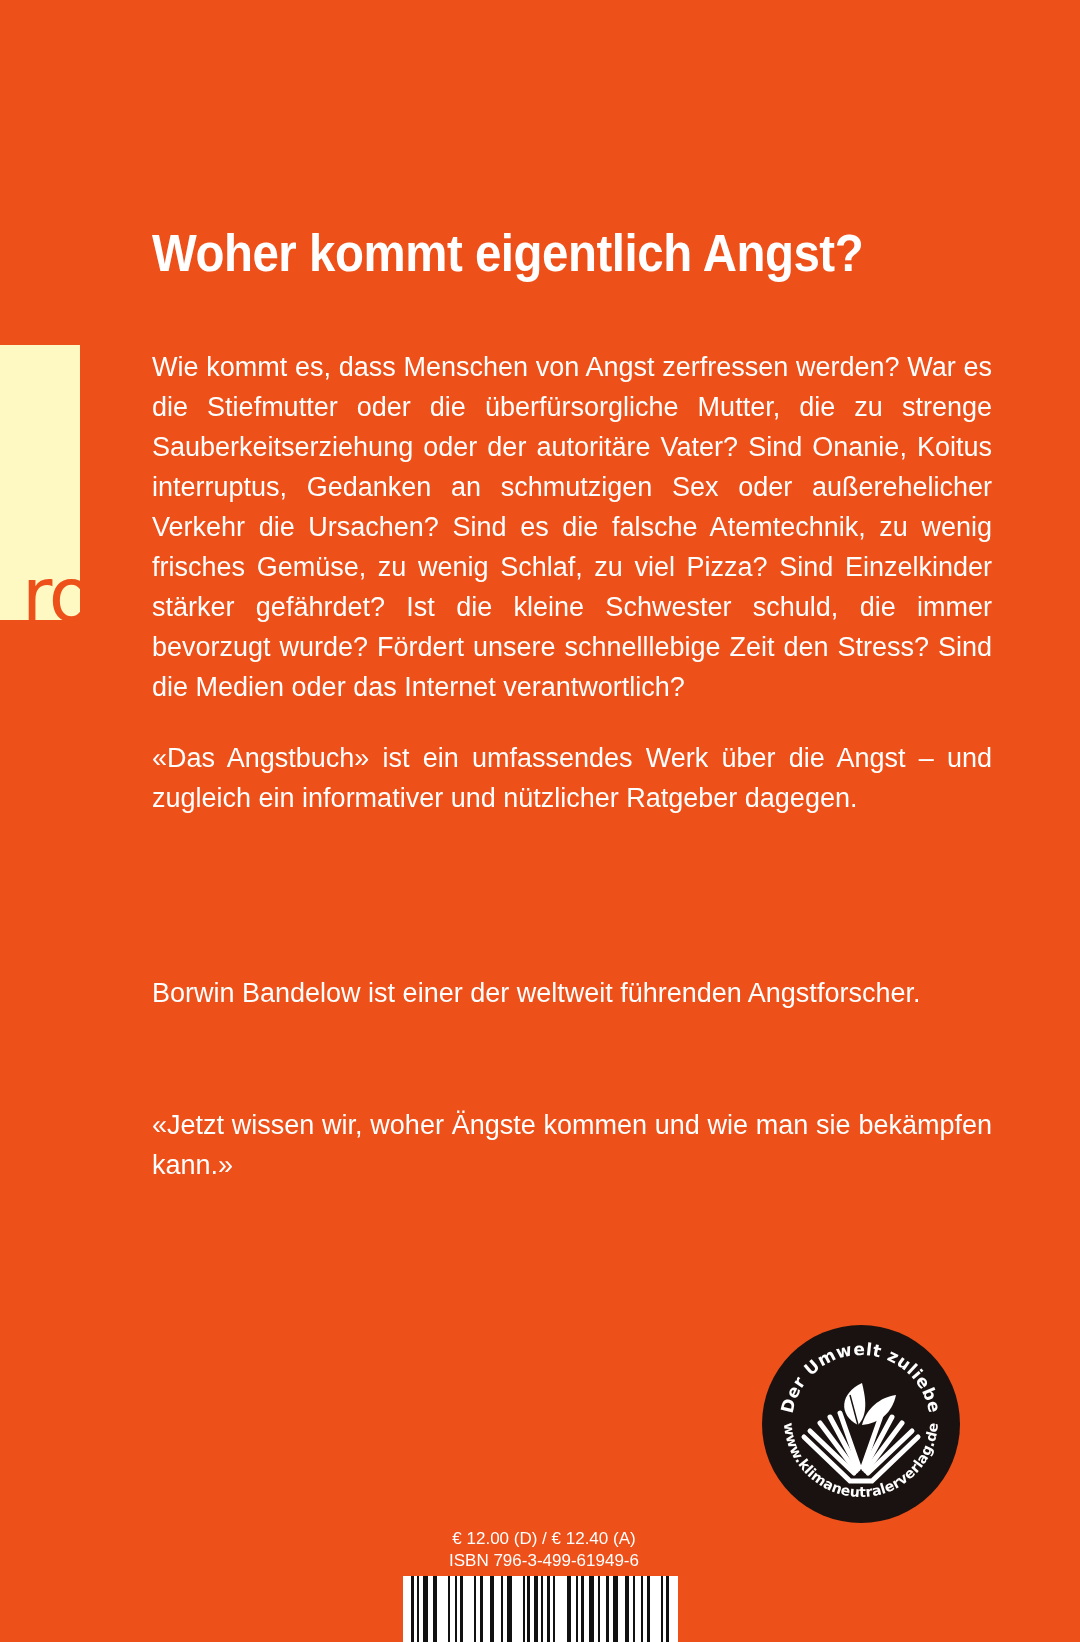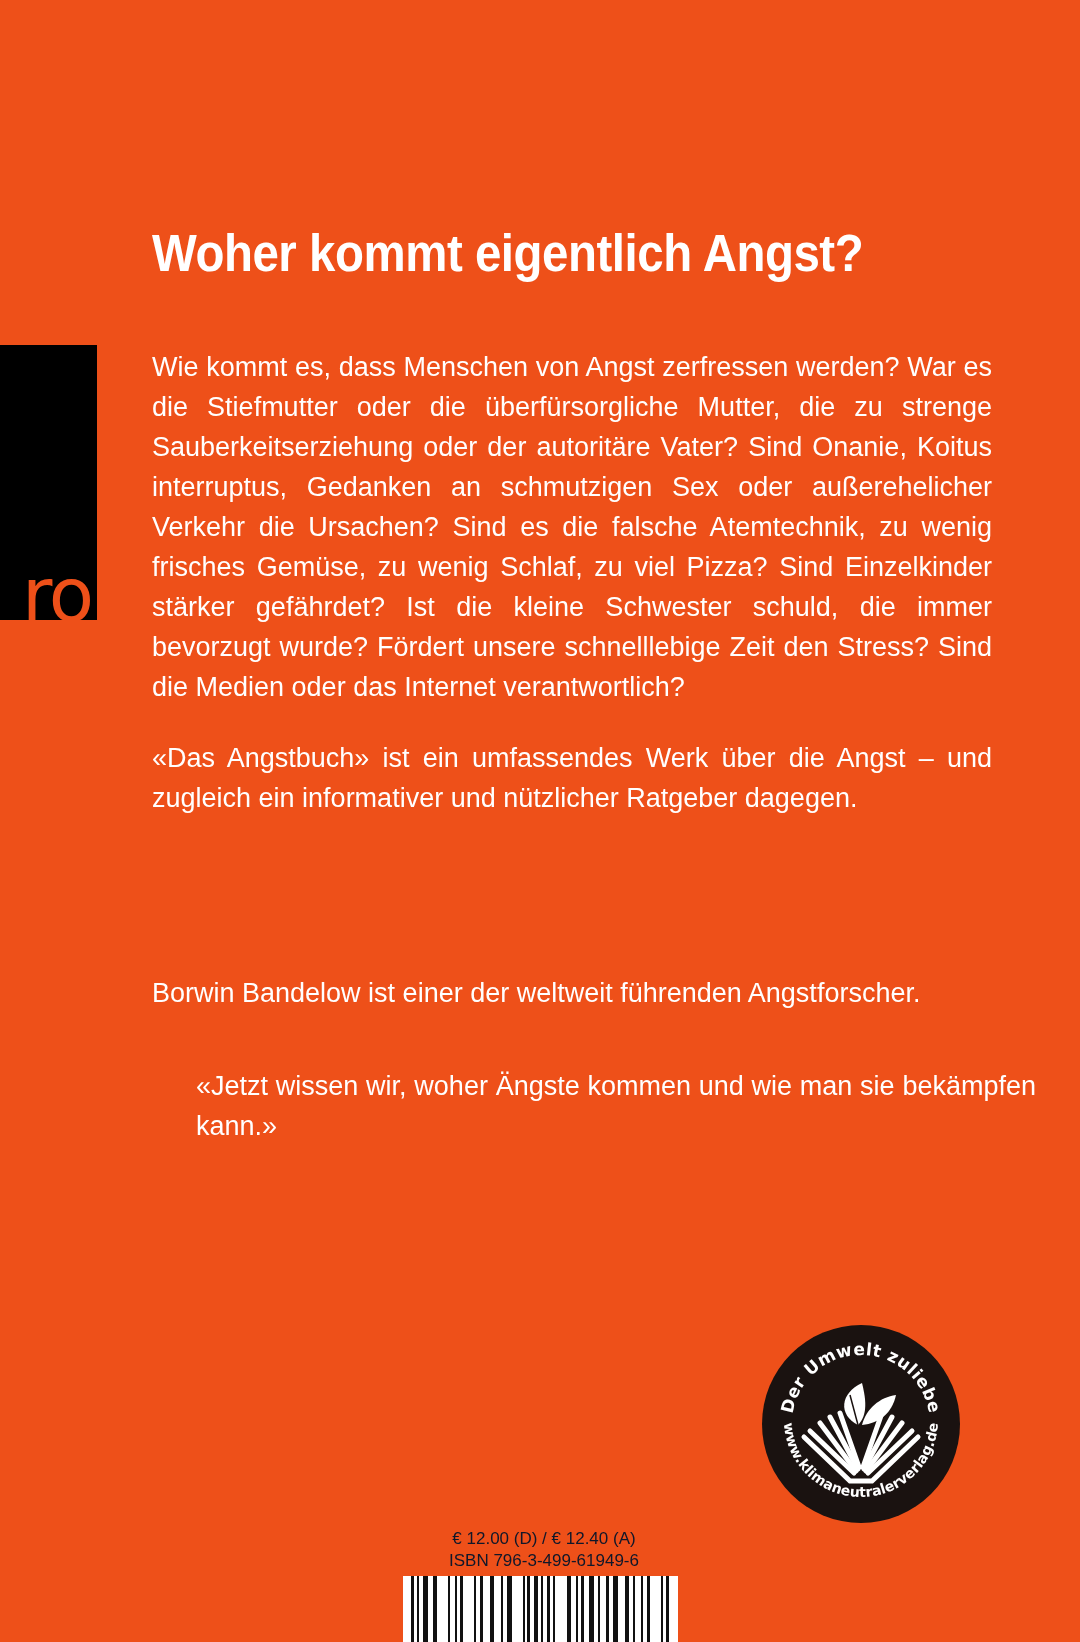--- a/index.html
+++ b/index.html
@@ -12,23 +12,23 @@
       background: #EE5019;
       position: relative;
       overflow: hidden;
       font-family: "Liberation Sans", "DejaVu Sans", sans-serif;
       color: #ffffff;
     }
     .logo-box {
       position: absolute;
       left: 0;
       top: 345px;
-      width: 97px;
+      width: 80px;
       height: 275px;
-      background: #000000;
+      background: #fef9c3;
       overflow: hidden;
     }
     .logo-text {
       position: absolute;
       left: 22px;
       top: 80px;
       font-family: "DejaVu Sans", sans-serif;
       font-size: 74px;
       line-height: 68px;
       color: #EE5019;
@@ -60,21 +60,21 @@
       font-size: 27px;
       line-height: 40px;
       color: #ffffff;
       margin: 0;
       text-align: justify;
       text-align-last: left;
     }
     .p1 { top: 326px; margin-top: 21px; }
     .p2 { top: 738px; }
     .p3 { top: 973px; }
-    .p4 { top: 1066px; margin-left: 44px; }
+    .p4 { top: 1105px; }
     .p2 .line { display: block; text-align: left; }
     .source {
       font-style: italic;
       display: block;
     }
     .badge {
       position: absolute;
       left: 762px;
       top: 1325px;
       width: 198px;
@@ -88,21 +88,21 @@
       top: 0;
     }
     .price-block {
       position: absolute;
       left: 400px;
       top: 1528px;
       width: 288px;
       text-align: center;
       font-size: 17px;
       line-height: 22px;
-      color: #0f172a;
+      color: #ffffff;
     }
     .barcode {
       position: absolute;
       left: 403px;
       top: 1576px;
       width: 275px;
       height: 66px;
       background: #ffffff;
     }
     .barcode svg { display: block; }

